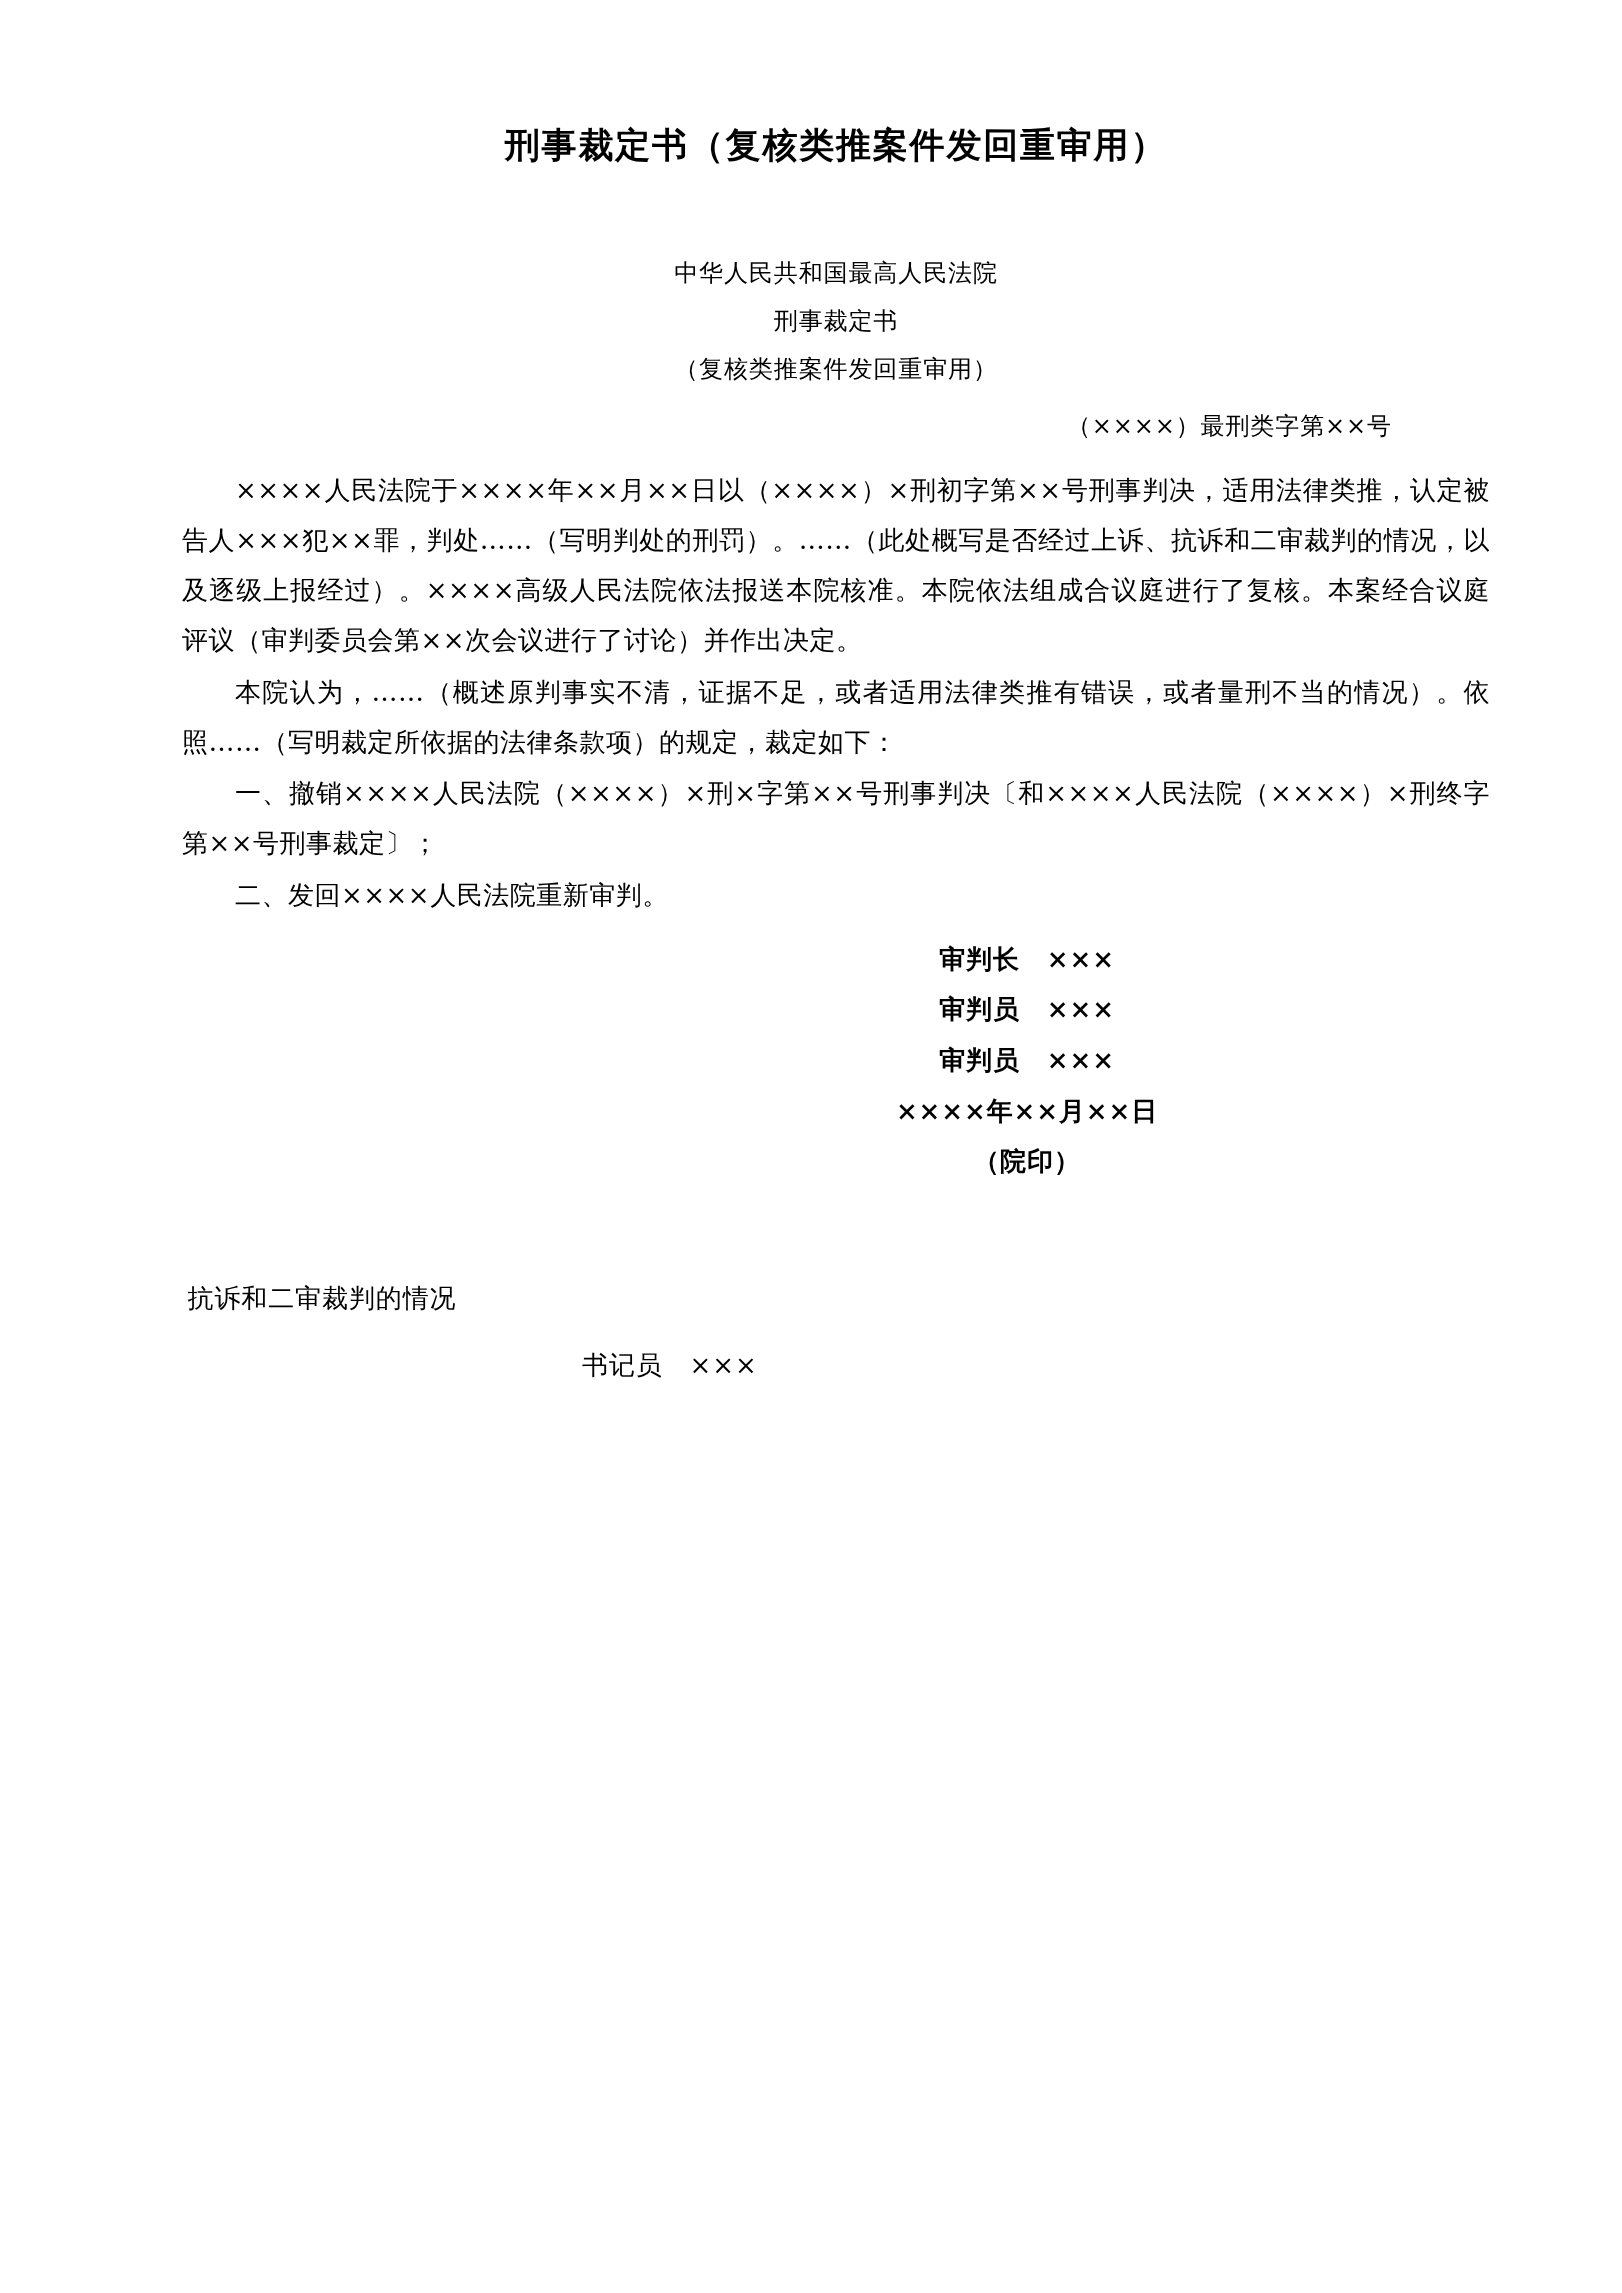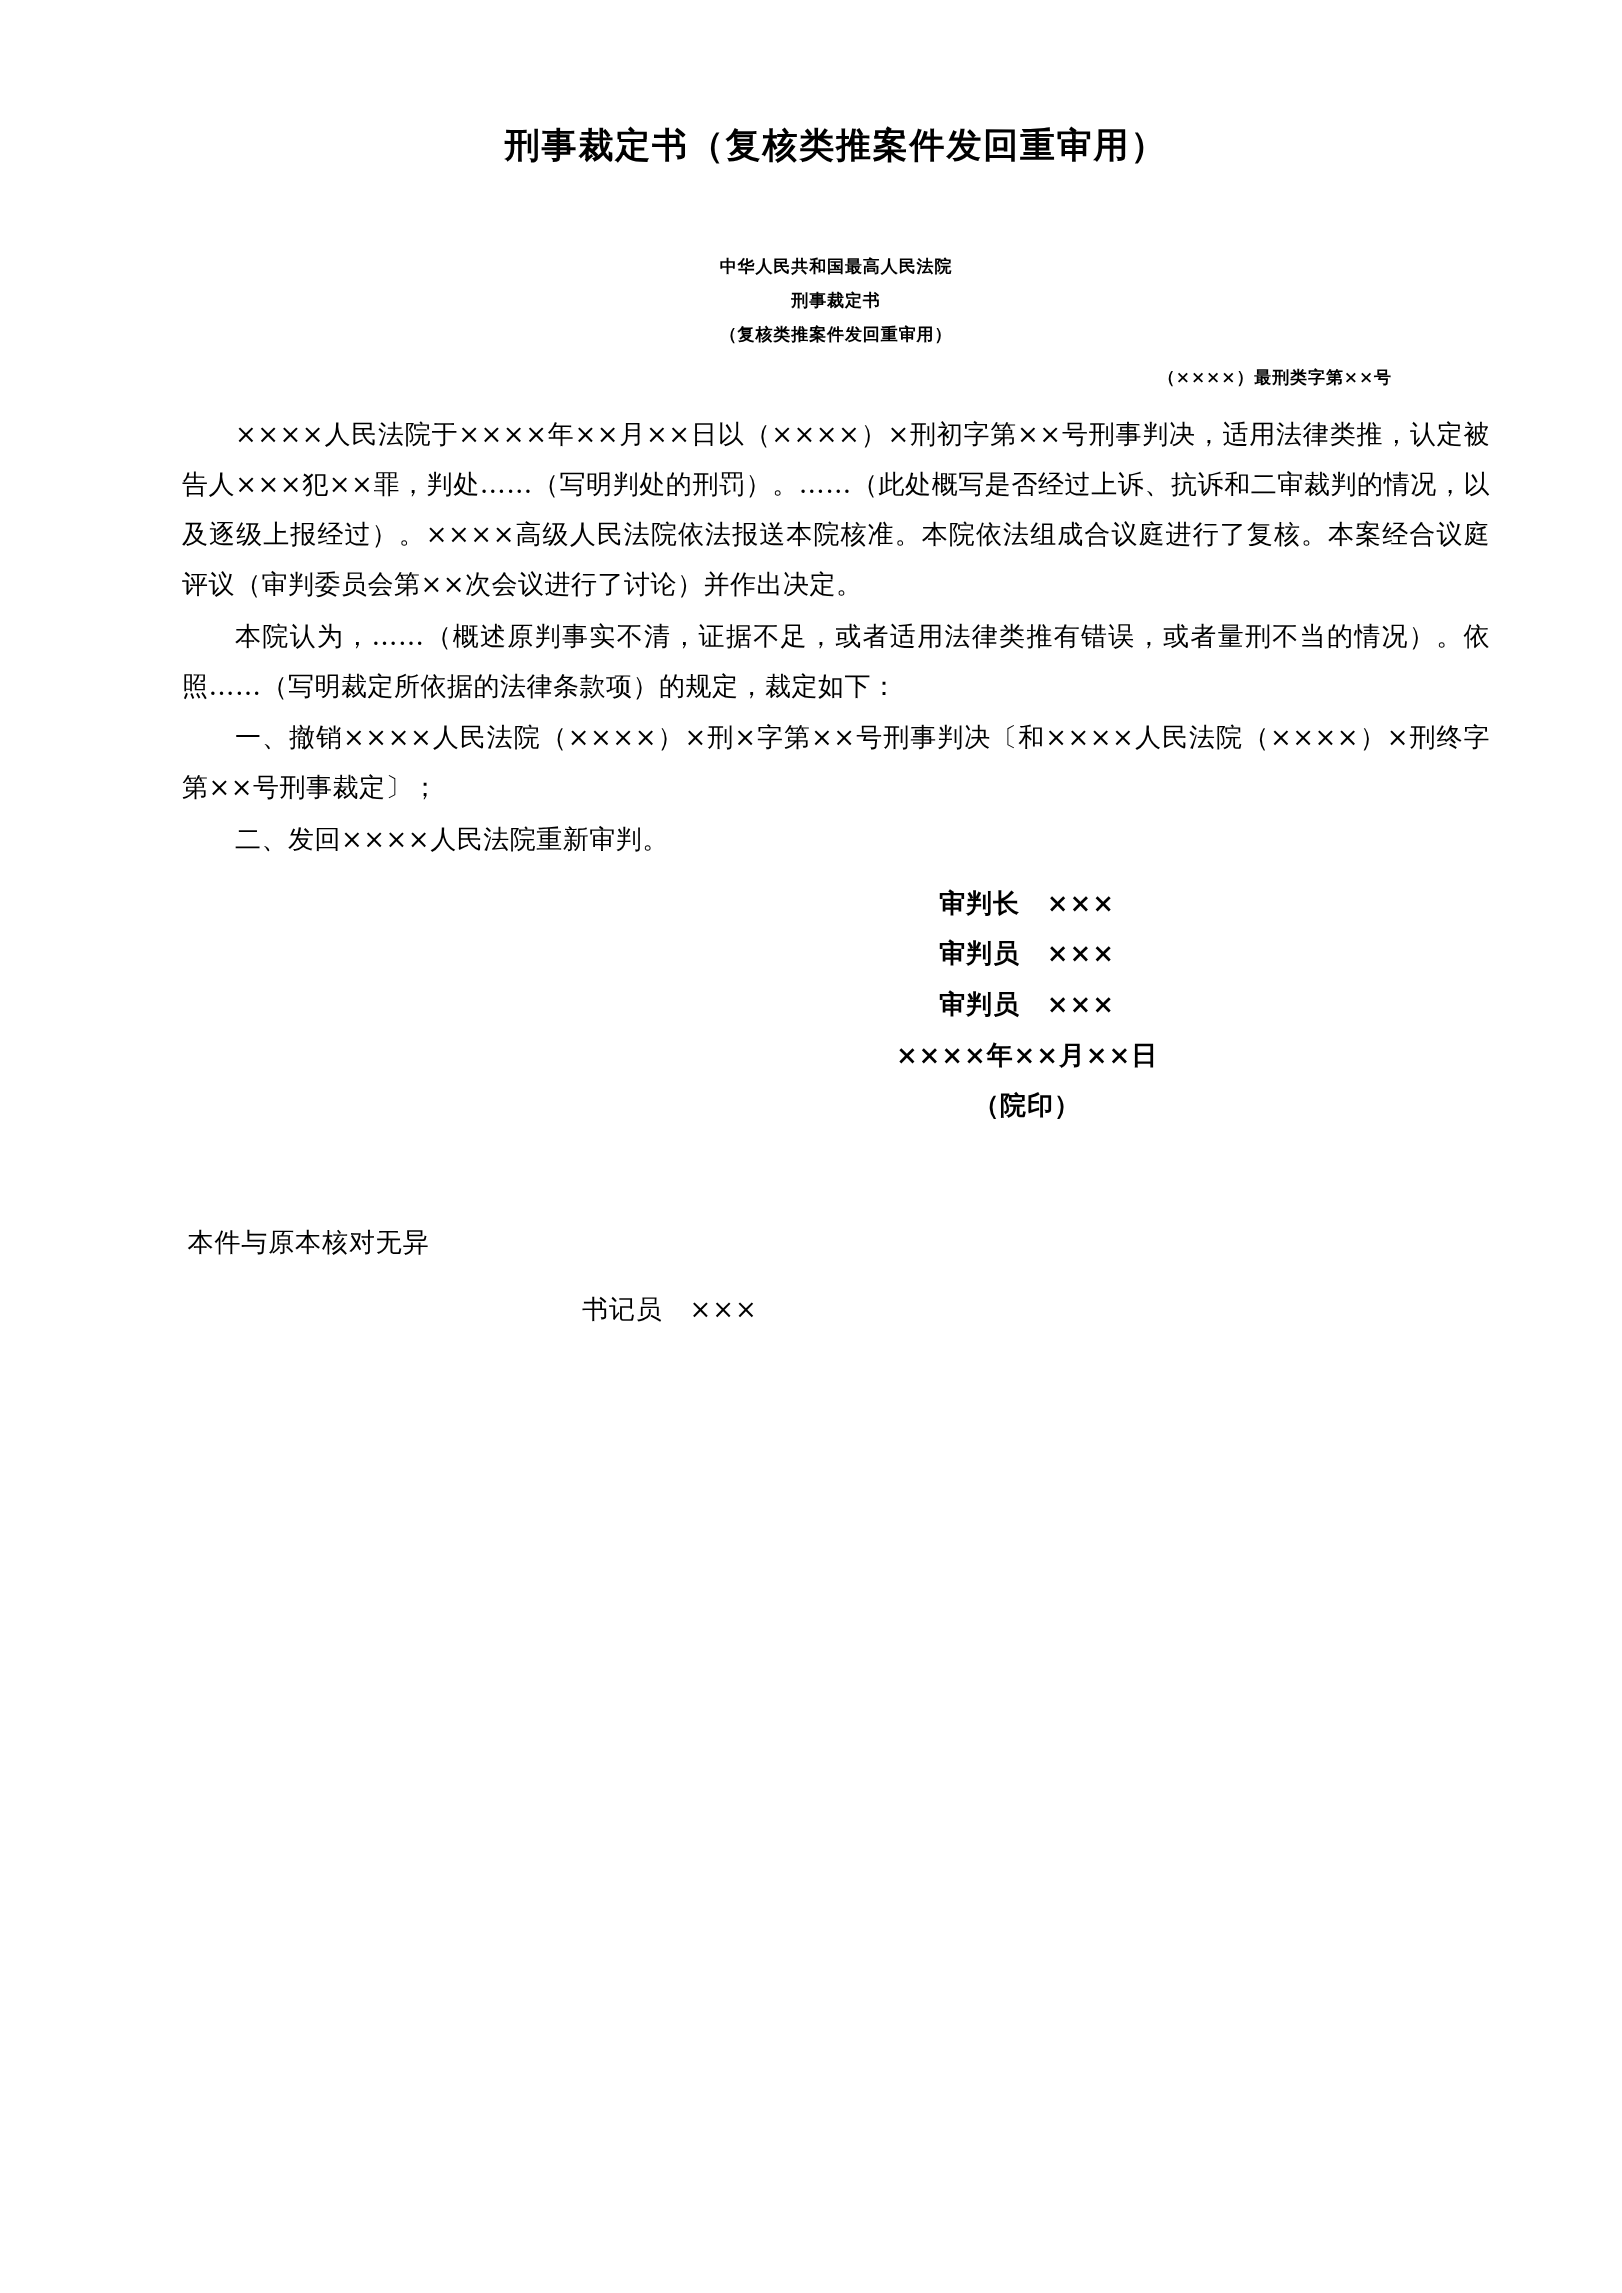--- a/index.html
+++ b/index.html
@@ -25,24 +25,23 @@
     font-weight: bold;
     letter-spacing: 1.8px;
     margin: 0 0 80px 0;
     line-height: 1.4;
   }
   .head-block {
     margin-top: 65px;
   }
   .head-line {
     text-align: center;
-    font-size: 17px;
+    font-size: 24px;
     line-height: 2.0;
     letter-spacing: 0.9px;
-    font-weight: bold;
   }
   .head-line.indent-right {
     text-align: right;
     padding-right: 98px;
     margin-top: 9px;
   }
   .body-block {
     margin-top: 16.4px;
   }
   .para {
@@ -114,18 +113,18 @@
 
   <div class="sign-block">
     <div class="sign-line">审判长　×××</div>
     <div class="sign-line">审判员　×××</div>
     <div class="sign-line">审判员　×××</div>
     <div class="sign-line">××××年××月××日</div>
     <div class="sign-line seal">（院印）</div>
   </div>
 
   <div class="footer-block">
-    <div class="footer-note">本件与原本核对无异</div>
+    <div class="footer-note">抗诉和二审裁判的情况</div>
     <div class="footer-clerk">书记员　×××</div>
   </div>
 
 </div>
 
 
 </body></html>

